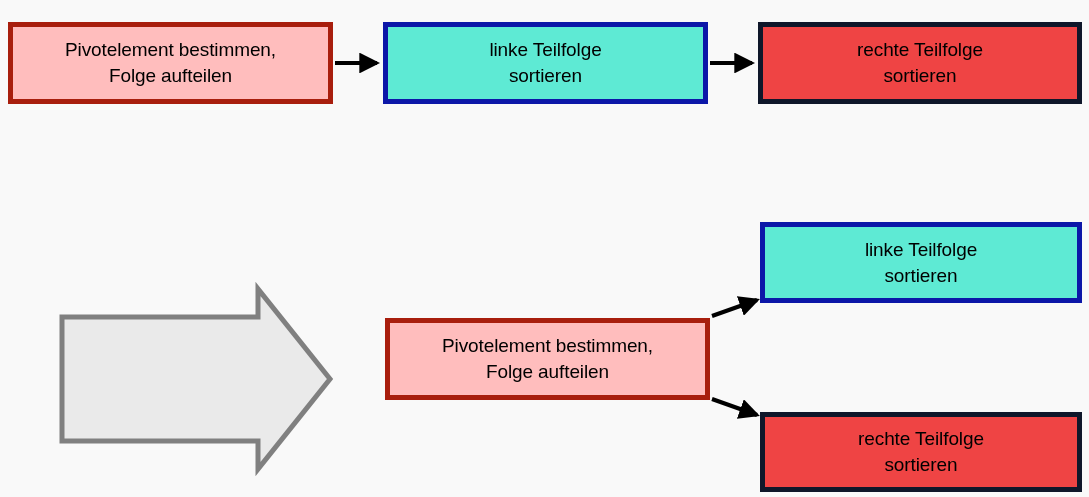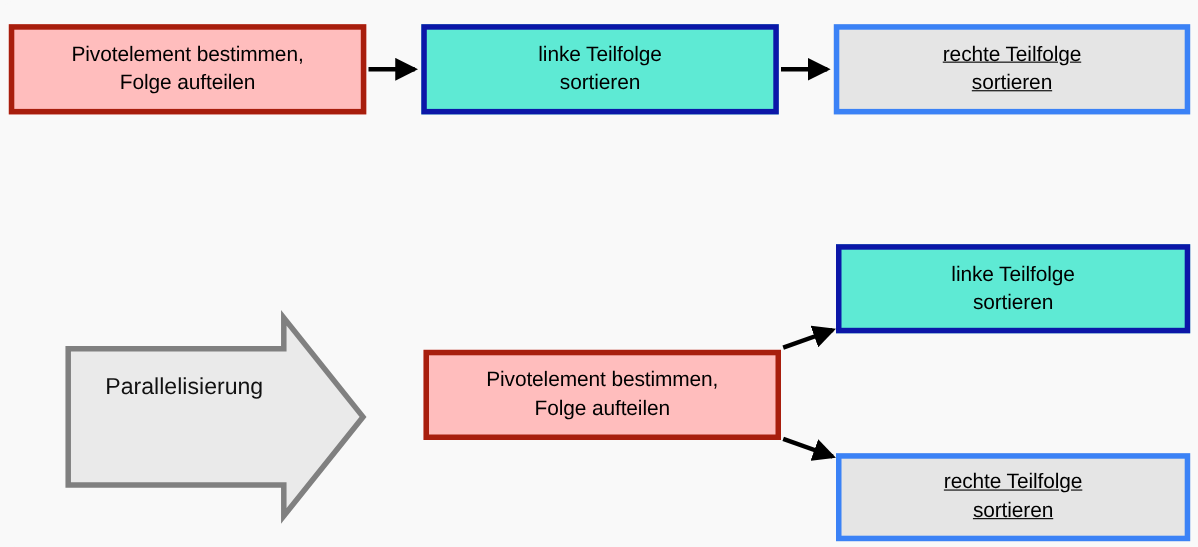--- a/index.html
+++ b/index.html
@@ -36,23 +36,22 @@
   }
   .node-pink {
     background: #ffbdbd;
     border: 5px solid #a81e0d;
   }
   .node-blue {
     background: #5eead4;
     border: 5px solid #0c17a8;
   }
   .node-yellow {
-    background: #e5e5e5;
-    border: 5px solid #3b82f6;
-    text-decoration: underline;
+    background: #ef4444;
+    border: 5px solid #0f172a;
   }
   #svg-arrows {
     position: absolute;
     left: 0;
     top: 0;
     width: 1089px;
     height: 497px;
     pointer-events: none;
   }
   .arrow-line {
@@ -108,21 +107,20 @@
   <div class="node node-blue" style="left:383px; top:22px; width:325px; height:82px;">
     <span>linke Teilfolge
 sortieren</span>
   </div>
 
   <div class="node node-yellow" style="left:758px; top:22px; width:324px; height:82px;">
     <span>rechte Teilfolge
 sortieren</span>
   </div>
 
-  <div class="block-arrow-label">Parallelisierung</div>
 
   <div class="node node-blue" style="left:760px; top:222px; width:322px; height:81px;">
     <span>linke Teilfolge
 sortieren</span>
   </div>
 
   <div class="node node-pink" style="left:385px; top:318px; width:325px; height:82px;">
     <span>Pivotelement bestimmen,
 Folge aufteilen</span>
   </div>

